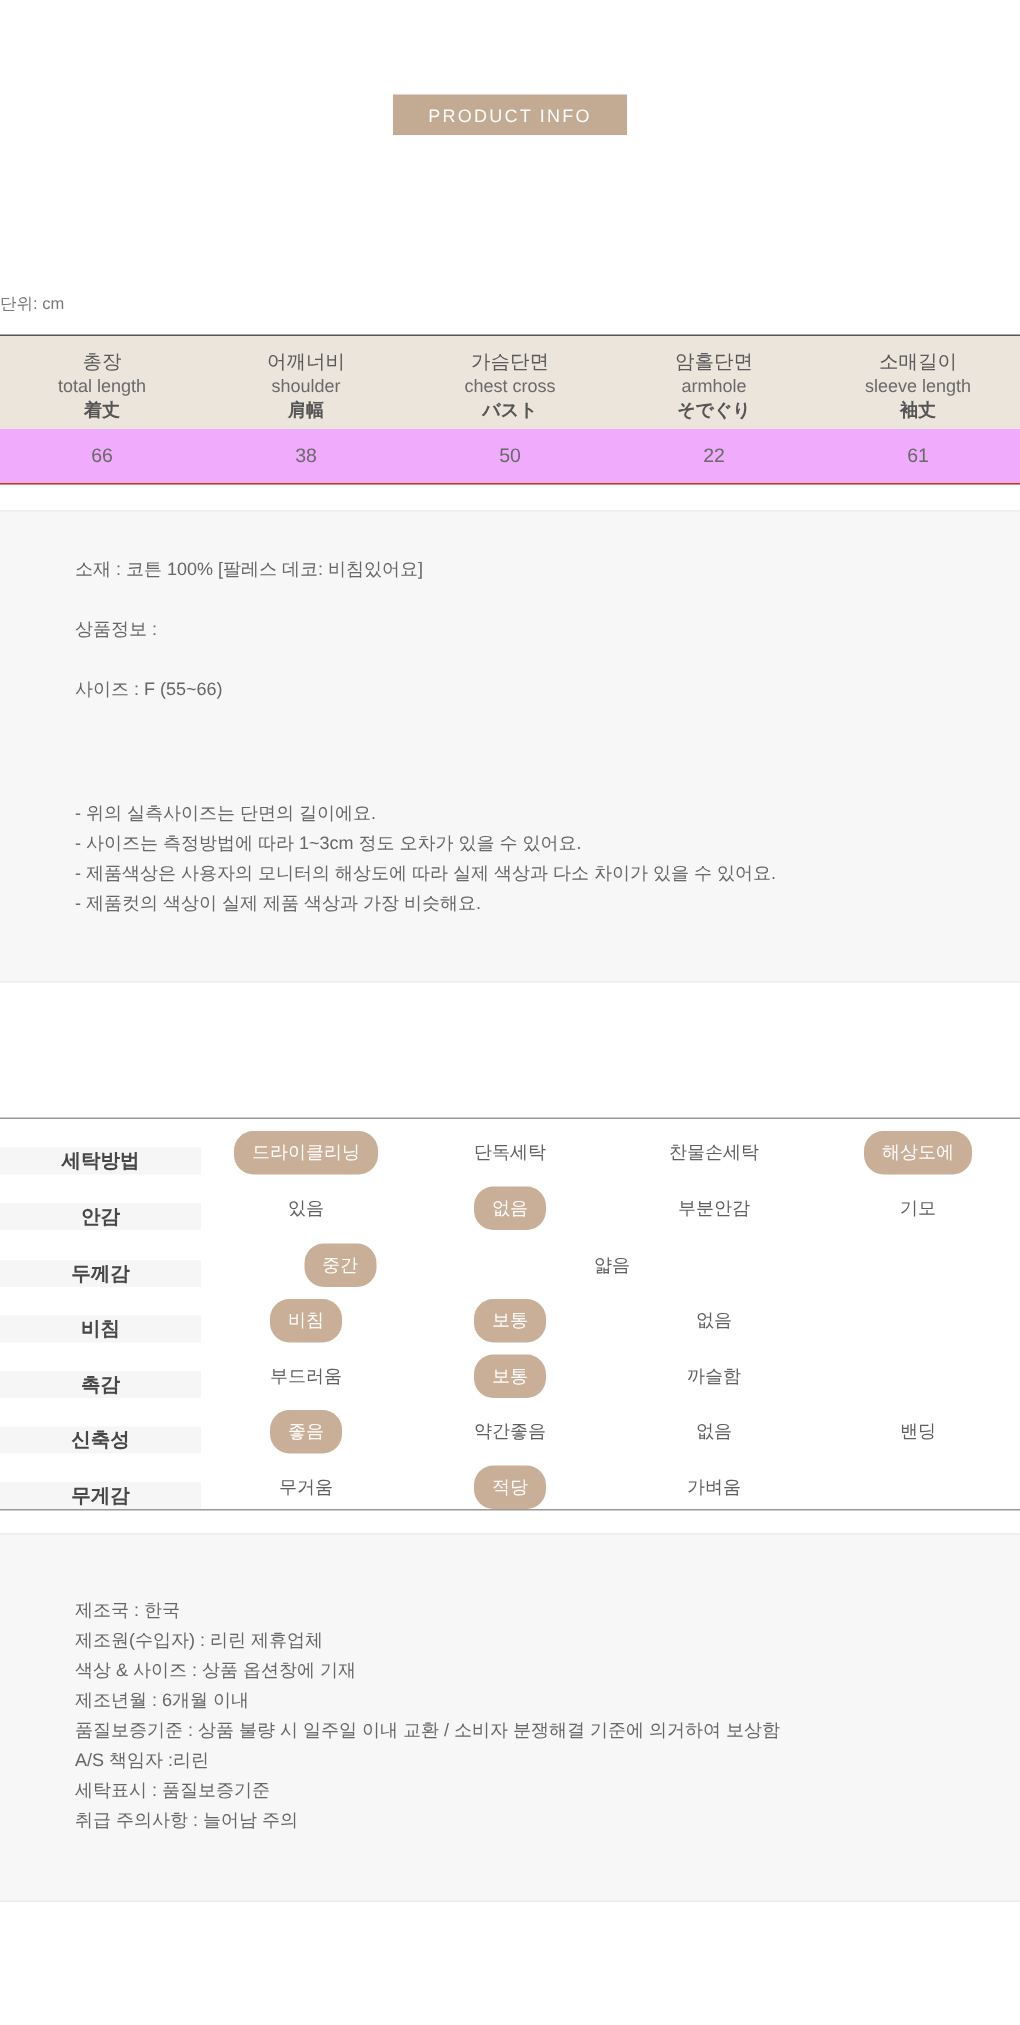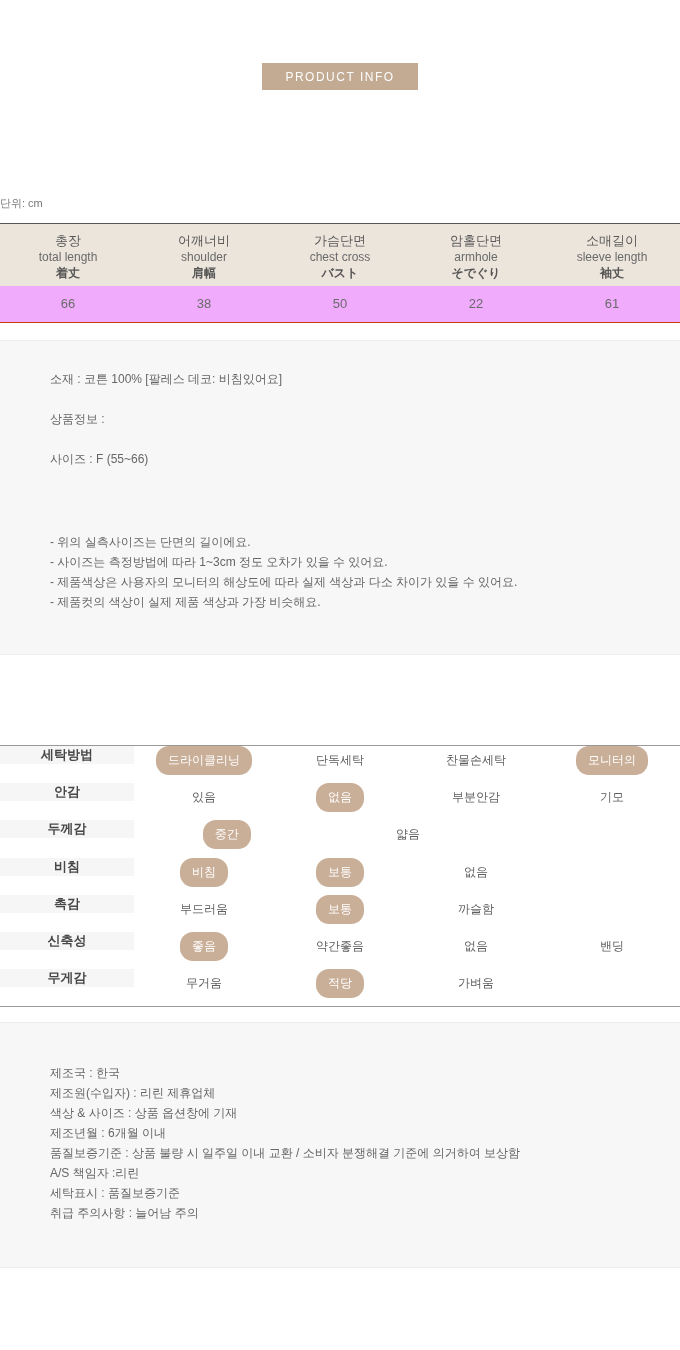--- a/index.html
+++ b/index.html
@@ -59,21 +59,21 @@
   .detail-line:first-child{margin-top:0;}
   .notes-block{margin-top:66px;}
   .note-line{font-size:12px;color:var(--text-soft);line-height:20px;}
 
   
   .care-table{
     margin-top:90px;
     border-top:1px solid var(--line-mid);
     border-bottom:1px solid var(--line-mid);
   }
-  .care-row{display:flex;height:37.2px;align-items:flex-start;}
+  .care-row{display:flex;height:37.2px;align-items:flex-end;}
   .care-label{
     width:136px;background:var(--label-col-gray);
     display:flex;align-items:center;justify-content:center;
     font-size:13px;font-weight:bold;color:#474747;
     border-right:2px solid #ffffff;
   }
   .care-options{flex:1;display:flex;}
   .care-cell{flex:1;display:flex;align-items:center;justify-content:center;}
   .care-option{font-size:12px;color:#5e5e5e;white-space:nowrap;}
   .care-option.selected{
@@ -152,21 +152,21 @@
       <div class="care-cell">
           <span class="care-option selected">드라이클리닝</span>
         </div>
       <div class="care-cell">
           <span class="care-option">단독세탁</span>
         </div>
       <div class="care-cell">
           <span class="care-option">찬물손세탁</span>
         </div>
       <div class="care-cell">
-          <span class="care-option selected">모니터의</span>
+          <span class="care-option selected">해상도에</span>
         </div>
     </div>
   </div>
 
   <div class="care-row">
     <div class="care-label">안감</div>
     <div class="care-options">
       <div class="care-cell">
           <span class="care-option">있음</span>
         </div>

